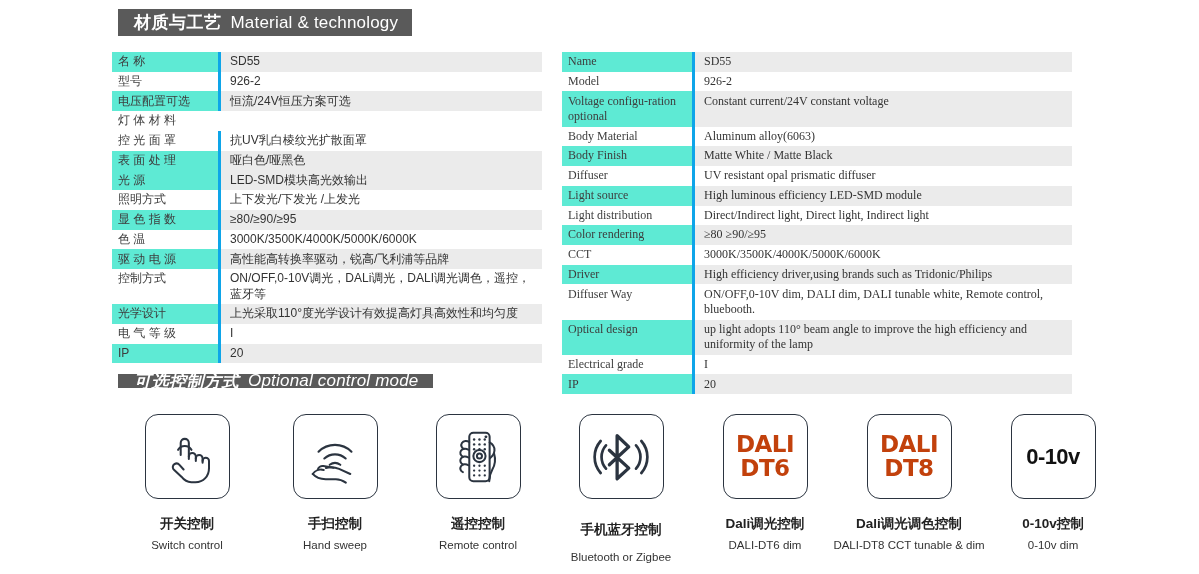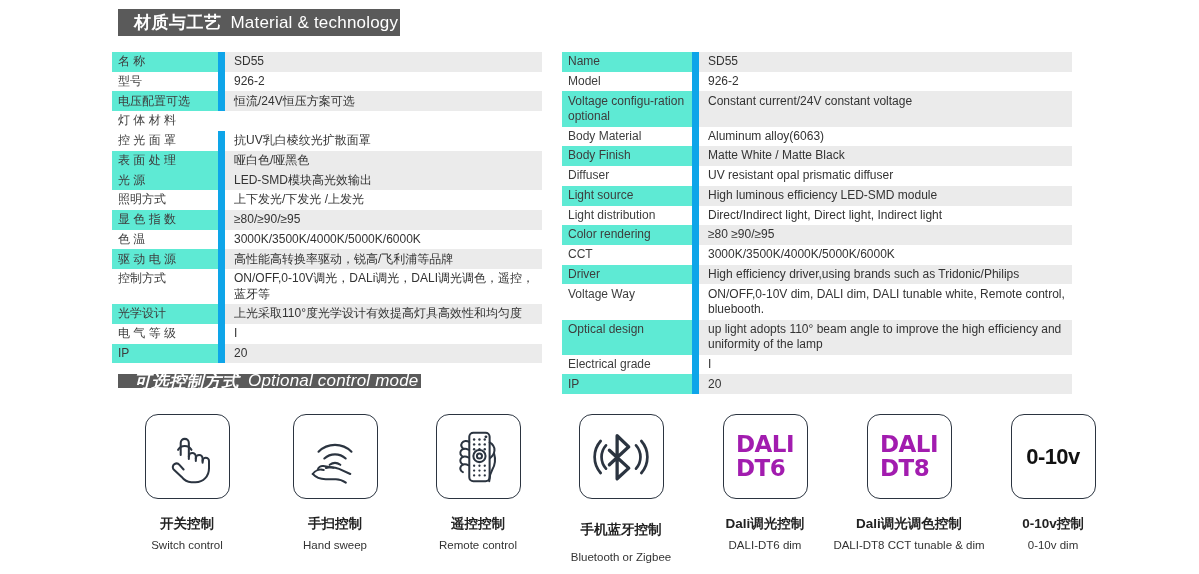--- a/index.html
+++ b/index.html
@@ -7,21 +7,21 @@
     width:1199px;height:574px;background:#ffffff;
     font-family:"Liberation Sans","DejaVu Sans",sans-serif;
     color:#333333;overflow:hidden;position:relative;
   }
   .sheet{position:absolute;left:0;top:0;width:1199px;height:574px;}
 
   
   .section-bar{
     position:absolute;background:#5a5a5a;color:#ffffff;
     display:flex;align-items:center;white-space:nowrap;
-    padding:0 2px 0 16px;box-sizing:border-box;
+    padding:0 14px 0 16px;box-sizing:border-box;
   }
   .section-bar .cn{font-size:17px;font-weight:bold;letter-spacing:.5px;}
   .section-bar .en{font-size:17px;font-weight:normal;margin-left:9px;letter-spacing:.2px;}
 
   #mat-bar{left:118px;top:9px;height:27px;}
   #ctl-bar{left:118px;top:374px;height:14px;font-style:italic;}
 
   
   .spec-table{position:absolute;font-size:11.5px;line-height:1.28;}
   #tbl-cn{left:112px;top:52px;width:430px;}
@@ -30,44 +30,44 @@
   .spec-row{display:flex;align-items:stretch;width:100%;}
   .spec-row.odd{background:#ebebeb;}
   .spec-row.even{background:#ffffff;}
   .spec-row .lbl{
     box-sizing:border-box;flex:0 0 auto;padding:2.2px 6px 2.2px 6px;
     color:#3d3d3d;
   }
   .spec-row.odd .lbl{background:#5eead4;}
   .spec-row .val{
     box-sizing:border-box;flex:1 1 auto;padding:2.2px 6px 2.2px 9px;
-    border-left:7px solid #0ea5e9;color:#333333;
+    border-left:3px solid #0ea5e9;color:#333333;
   }
   #tbl-cn .lbl{flex-basis:106px;}
   #tbl-en .lbl{flex-basis:130px;}
   #tbl-cn{font-size:12px;}
-  #tbl-en{font-size:12px;}
+  #tbl-en{font-size:12px;font-family:Liberation Serif, serif;}
 
   
   #modes{position:absolute;left:112px;top:414px;width:1000px;height:150px;}
   .mode{
     position:absolute;top:0;width:150px;
     display:flex;flex-direction:column;align-items:center;
   }
   .mode-box{
     width:85px;height:85px;border:1.4px solid #2b3440;border-radius:13px;
     background:#fff;display:flex;align-items:center;justify-content:center;
     box-sizing:border-box;
   }
   .mode-box svg{display:block;}
   .mode-cap-cn{margin-top:16px;font-size:13.5px;color:#222;font-weight:bold;white-space:nowrap;}
   .mode-cap-en{margin-top:6px;font-size:11.5px;color:#333;white-space:nowrap;}
   .dali-txt{
-    text-align:left;font-family:"DejaVu Sans","Liberation Sans",sans-serif;
-    font-weight:bold;color:#a21caf;line-height:1.02;letter-spacing:-.5px;
+    text-align:center;font-family:"DejaVu Sans","Liberation Sans",sans-serif;
+    font-weight:bold;color:#c2410c;line-height:1.02;letter-spacing:-.5px;
   }
   .dali-txt .l1{font-size:23px;display:block;}
   .dali-txt .l2{font-size:23px;display:block;}
   .v010{font-size:22px;font-weight:bold;color:#111;letter-spacing:-.6px;
         font-family:Liberation Sans, sans-serif;}
 </style>
 </head>
 <body>
 
 <div class="sheet">
@@ -178,21 +178,21 @@
       </div>
       <div class="spec-row even">
         <div class="lbl">CCT</div>
         <div class="val">3000K/3500K/4000K/5000K/6000K</div>
       </div>
       <div class="spec-row odd">
         <div class="lbl">Driver</div>
         <div class="val">High efficiency driver,using brands such as Tridonic/Philips</div>
       </div>
       <div class="spec-row even">
-        <div class="lbl">Voltage Way</div>
+        <div class="lbl">Diffuser Way</div>
         <div class="val">ON/OFF,0-10V dim, DALI dim, DALI tunable white, Remote control, bluebooth.</div>
       </div>
       <div class="spec-row odd">
         <div class="lbl">Optical design</div>
         <div class="val">up light adopts 110° beam angle to improve the high efficiency and uniformity of the lamp</div>
       </div>
       <div class="spec-row even">
         <div class="lbl">Electrical grade</div>
         <div class="val">I</div>
       </div>

